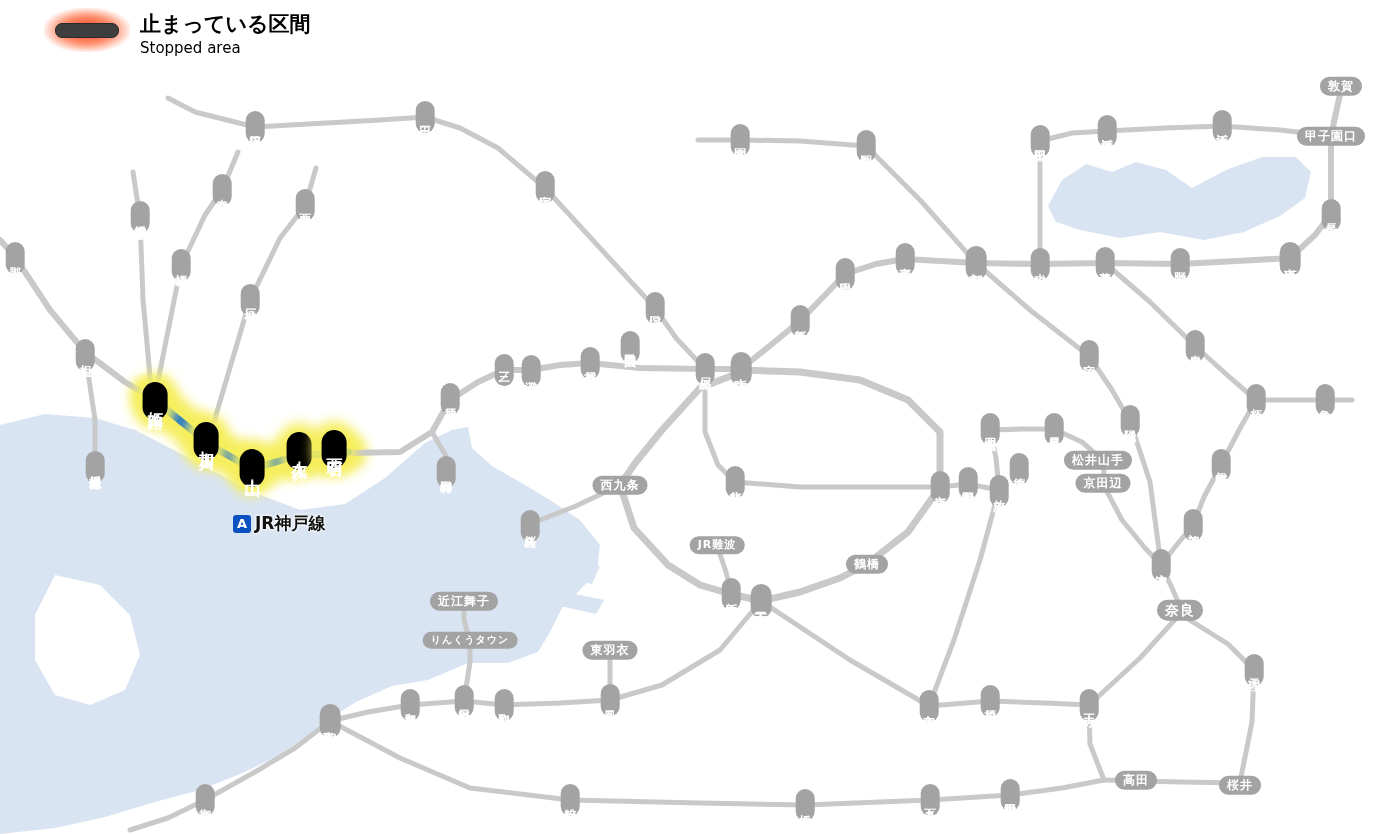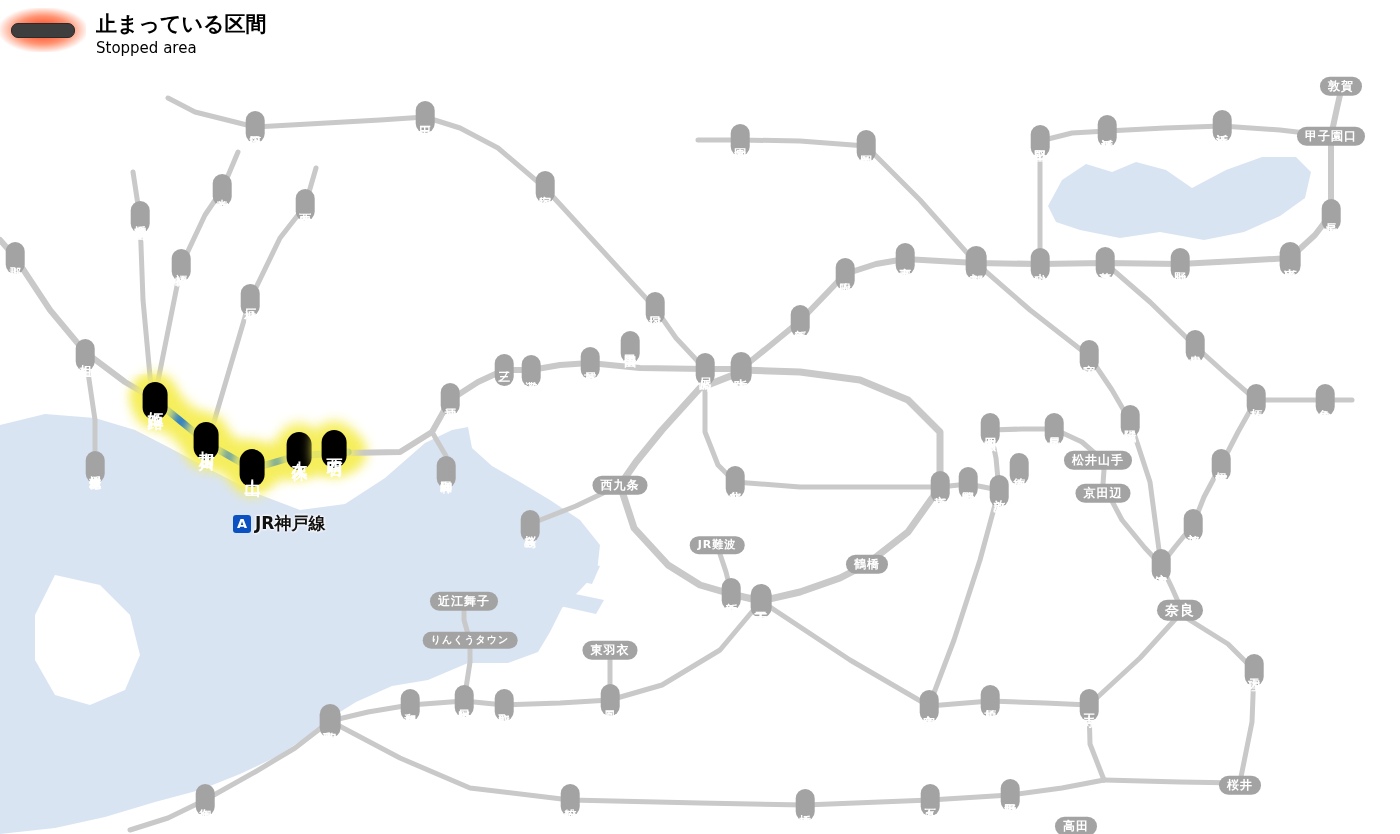--- a/index.html
+++ b/index.html
@@ -14,21 +14,21 @@
            display:flex;align-items:center;justify-content:center;z-index:3;}
   .station.v{writing-mode:vertical-rl;text-orientation:upright;font-size:12px;padding:6px 3px;min-height:20px;letter-spacing:1px;}
   .station.h{font-size:12px;padding:3px 8px;letter-spacing:1px;}
   .station.big{font-size:14px;}
   .station.v.big{padding:7px 3px;}
   .station.hl{background:#000;font-size:16px;padding:9px 4px;letter-spacing:2px;z-index:4;
               box-shadow:0 0 12px 9px rgba(246,238,92,.95);}
 
   
   .legend{position:absolute;left:0;top:8px;display:flex;gap:28px;z-index:6;}
-  .legend-item{display:flex;align-items:flex-start;gap:10px;}
+  .legend-item{display:flex;align-items:flex-start;gap:10px;margin-left:44px;}
   .glowbox{width:86px;height:44px;display:flex;align-items:center;justify-content:center;border-radius:10px;}
   .glowbox.red{background:radial-gradient(ellipse at center,rgba(255,40,0,.95) 0%,rgba(255,60,0,.55) 45%,rgba(255,60,0,0) 75%);}
   .glowbox.yellow{background:radial-gradient(ellipse at center,rgba(248,238,70,1) 0%,rgba(248,238,70,.6) 50%,rgba(248,238,70,0) 78%);}
   .sample-pill{width:62px;height:13px;border-radius:7px;background:#3e3e3e;border:1px solid #2a2a2a;}
   .ltext{padding-top:2px;}
   .ltext .jp{font-size:21px;font-weight:bold;color:#000;}
   .ltext .jp .suffix{font-size:14px;}
   .ltext .en{font-size:15px;color:#000;margin-top:1px;}
 
   
@@ -145,21 +145,21 @@
       <div class="station v" style="left: 1256px; top: 400px;">柘植</div>
       <div class="station v" style="left: 1325px; top: 400px;">亀山</div>
       <div class="station v" style="left: 1089px; top: 356px;">宇治</div>
       <div class="station v" style="left: 1130px; top: 421px;">城陽</div>
       <div class="station v" style="left: 1221px; top: 465px;">伊賀上野</div>
       <div class="station v" style="left: 1193px; top: 525px;">加茂</div>
       <div class="station v" style="left: 1161px; top: 565px;">木津</div>
       <div class="station h big" style="left: 1180px; top: 610px;">奈良</div>
       <div class="station v" style="left: 1054px; top: 429px;">長尾</div>
       <div class="station h" style="left: 1098px; top: 460px;">松井山手</div>
-      <div class="station h" style="left: 1103px; top: 483px; margin-top: 10px;">京田辺</div>
+      <div class="station h" style="left: 1103px; top: 483px;">京田辺</div>
       <div class="station v" style="left: 990px; top: 429px;">四条畷</div>
       <div class="station v" style="left: 1019px; top: 469px;">徳庵</div>
       <div class="station v" style="left: 999px; top: 491px;">放出</div>
       <div class="station v" style="left: 968px; top: 483px;">鴫野</div>
       <div class="station v" style="left: 940px; top: 487px;">京橋</div>
       <div class="station v" style="left: 735px; top: 482px;">北新地</div>
       <div class="station h" style="left: 620px; top: 485px;">西九条</div>
       <div class="station v" style="left: 530px; top: 526px;">桜島</div>
       <div class="station h" style="left: 717px; top: 545px; font-size: 11px;">JR難波</div>
       <div class="station h" style="left: 867px; top: 564px; font-family: Liberation Serif, serif;">鶴橋</div>
@@ -174,21 +174,21 @@
       <div class="station v" style="left: 410px; top: 705px;">和泉砂川</div>
       <div class="station v big" style="left: 330px; top: 721px;">和歌山</div>
       <div class="station v" style="left: 205px; top: 800px;">御坊</div>
       <div class="station v" style="left: 570px; top: 800px;">粉河</div>
       <div class="station v" style="left: 805px; top: 805px;">橋本</div>
       <div class="station v" style="left: 930px; top: 800px;">五条</div>
       <div class="station v" style="left: 1010px; top: 795px;">吉野口</div>
       <div class="station v" style="left: 929px; top: 706px;">久宝寺</div>
       <div class="station v" style="left: 990px; top: 701px;">柏原</div>
       <div class="station v" style="left: 1089px; top: 705px;">王寺</div>
-      <div class="station h" style="left: 1076px; top: 780px; margin-top: 46px;">高田</div>
+      <div class="station h" style="left: 1136px; top: 780px;">高田</div>
       <div class="station h" style="left: 1240px; top: 785px;">桜井</div>
       <div class="station v" style="left: 1254px; top: 670px;">天理</div>
     </div>
 
   <div class="legend">
     <div class="legend-item">
       <div class="glowbox red">
         <div class="sample-pill"></div>
       </div>
       <div class="ltext">

